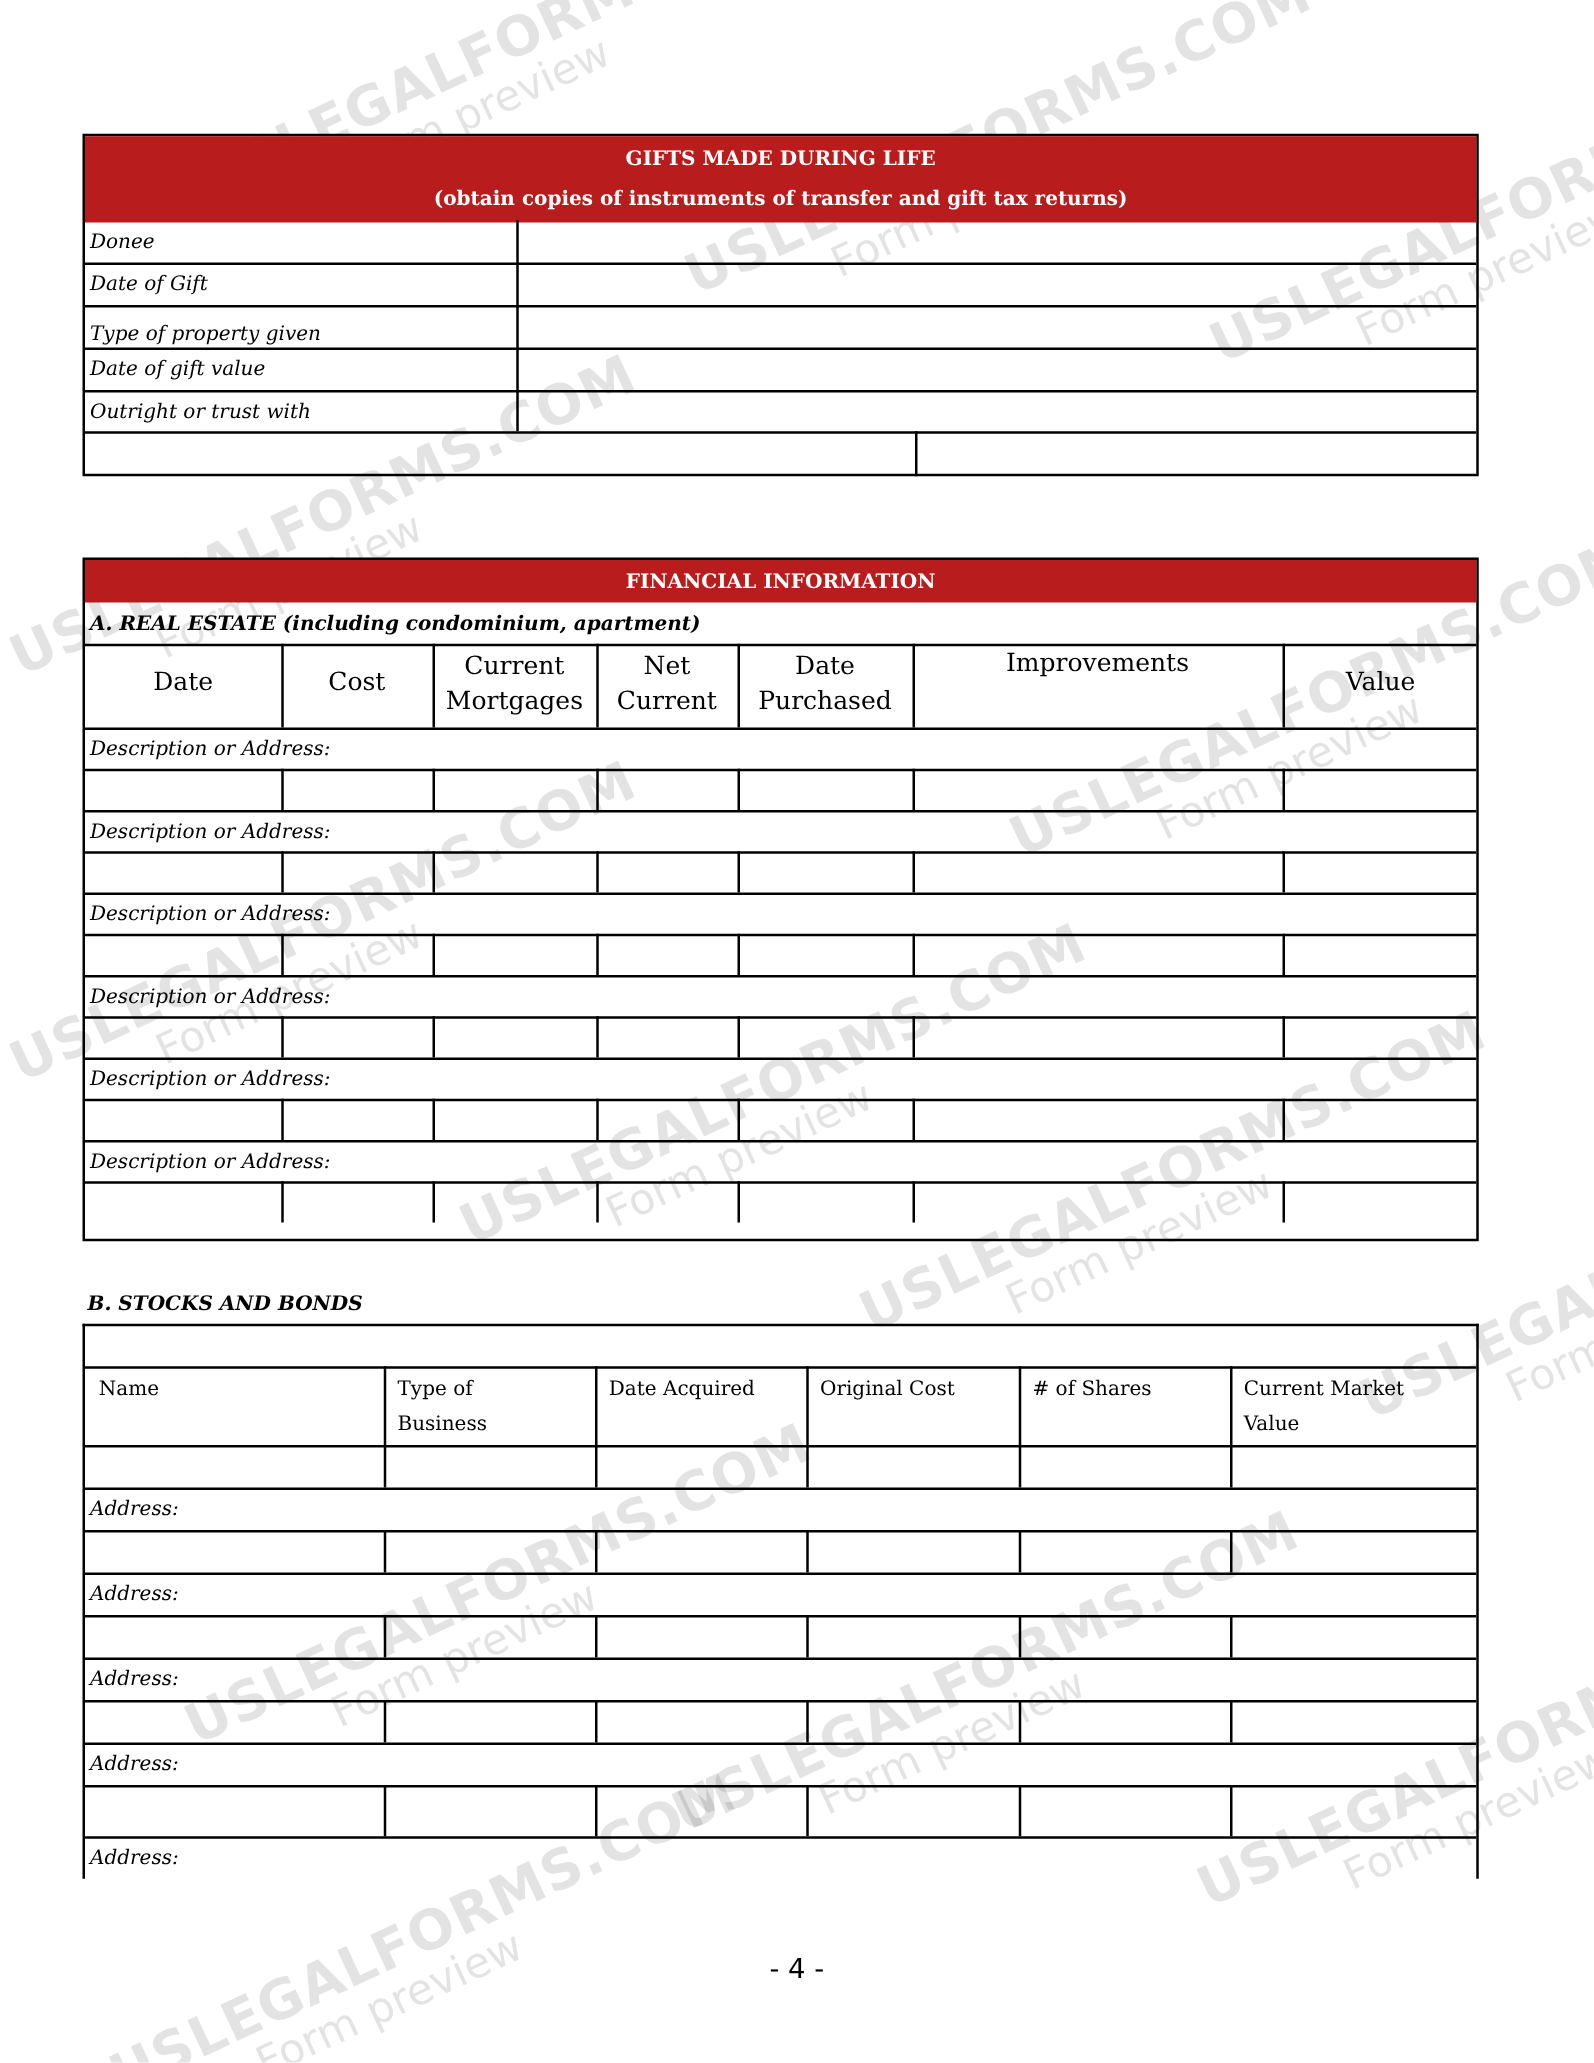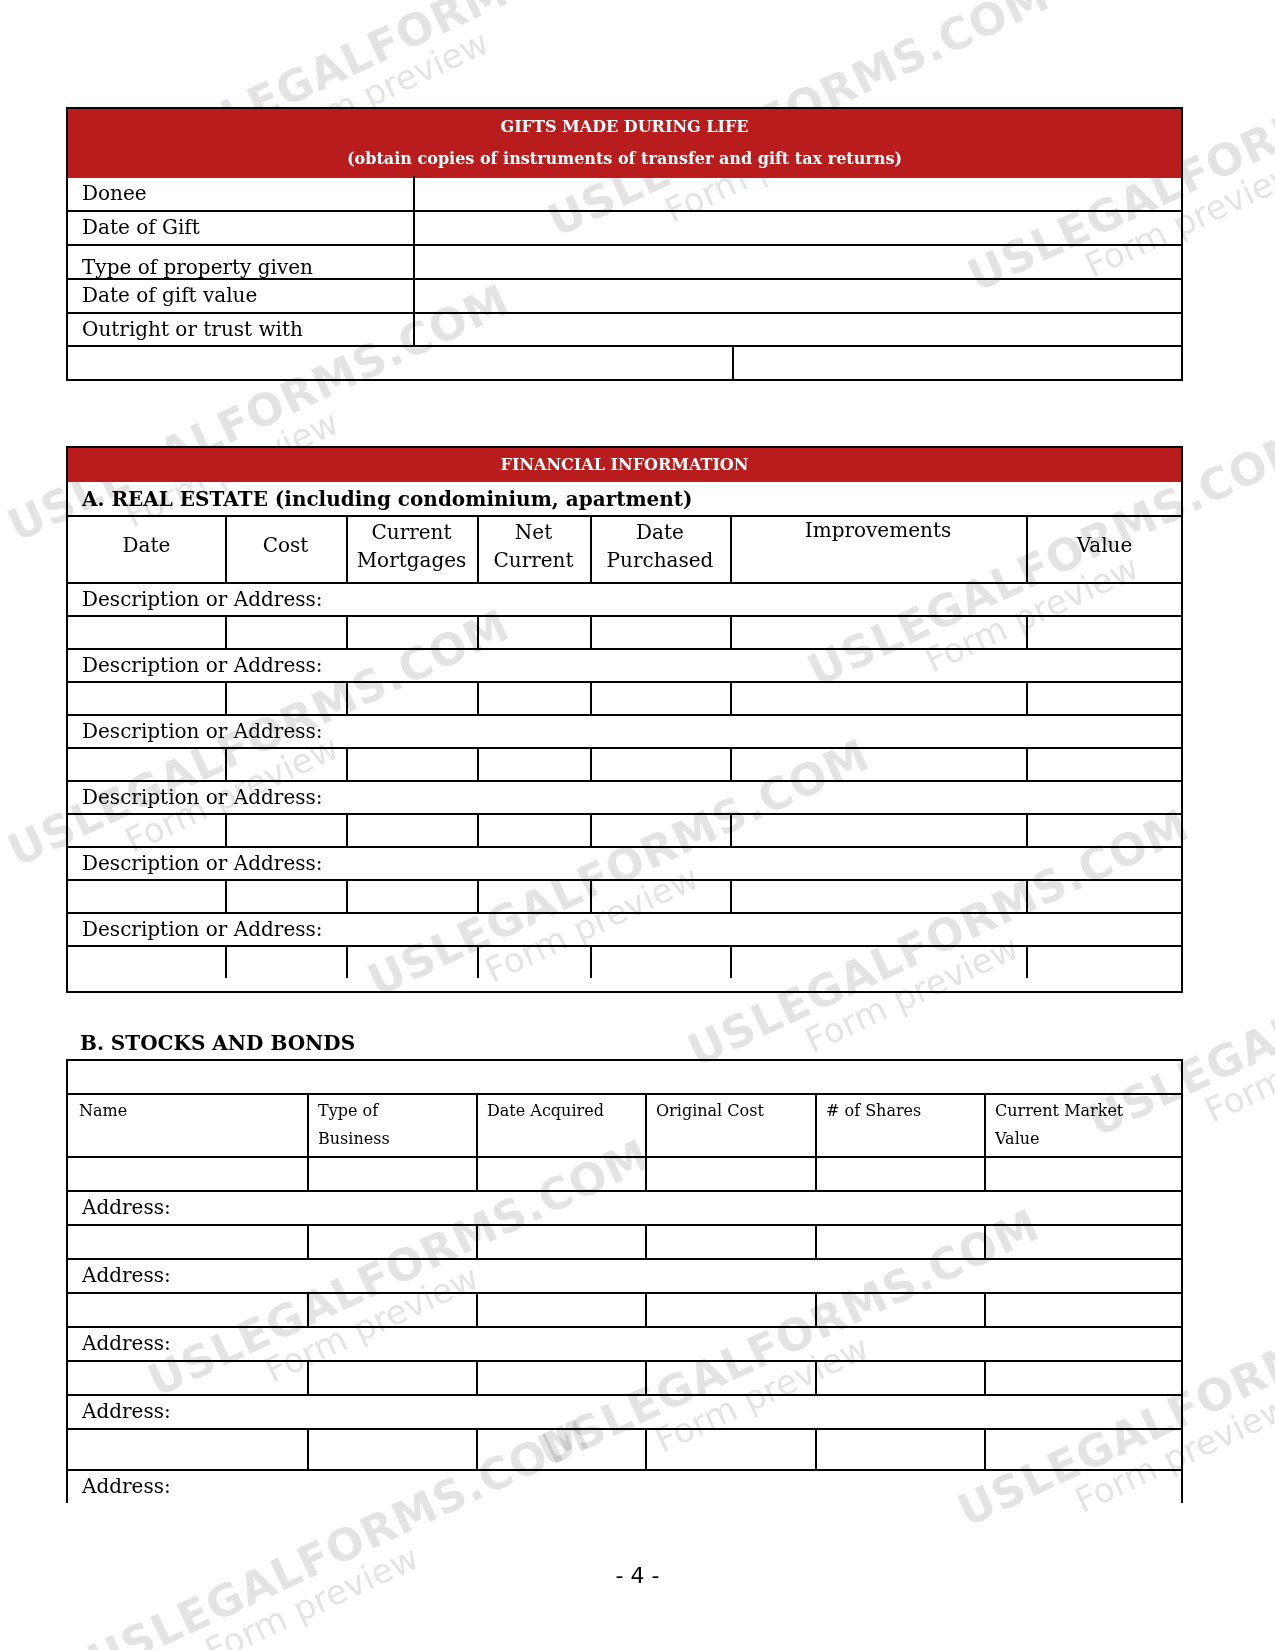--- a/index.html
+++ b/index.html
@@ -4,21 +4,21 @@
 <style>
   html, body { margin:0; padding:0; background:#ffffff; }
   body { width:1275px; height:1650px; position:relative; overflow:hidden;
          font-family:"DejaVu Serif","Liberation Serif",serif; color:#000; }
   .abs { position:absolute; box-sizing:border-box; }
   .frame { border:2px solid #000; }
   .hline { position:absolute; left:0; right:0; height:0; border-top:2px solid #000; }
   .vline { position:absolute; width:0; border-left:2px solid #000; }
   .blackbar { position:absolute; background:#b91c1c; color:#fff; font-weight:bold;
               text-align:center; font-size:16px; line-height:32px; }
-  .lbl { position:absolute; font-size:20px; line-height:34px; padding-left:14px; white-space:nowrap; }
+  .lbl { position:absolute; font-size:16px; line-height:34px; padding-left:4px; white-space:nowrap;font-style:italic; }
   .bold { font-weight:bold; }
   .hdr { position:absolute; font-size:20px; line-height:28px; text-align:center; }
   .hdr-l { position:absolute; font-size:16px; line-height:28px; padding-left:11px; }
   .pageno { position:absolute; left:0; width:1275px; top:1563px; text-align:center;
             font-family:"DejaVu Sans","Liberation Sans",sans-serif; font-size:22px; }
   .wm { position:absolute; transform:rotate(-25deg); transform-origin:left top;
         font-family:"DejaVu Sans","Liberation Sans",sans-serif; color:rgba(0,0,0,0.11);
         white-space:nowrap; pointer-events:none; }
   .wm .big { font-size:44px; font-weight:bold; letter-spacing:1px; }
   .wm .small { font-size:34px; margin-left:110px; margin-top:-6px; }

